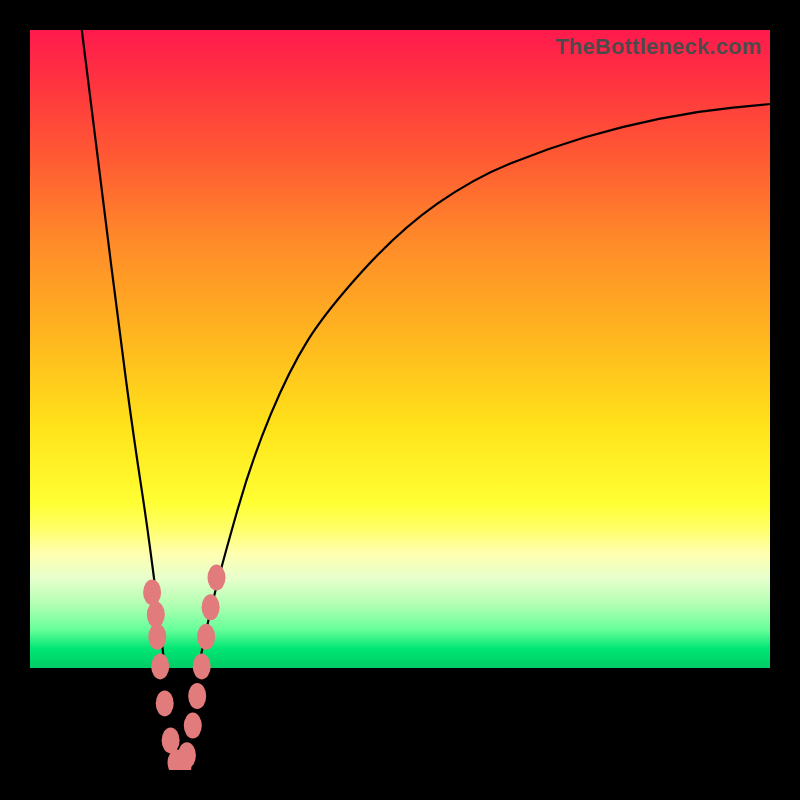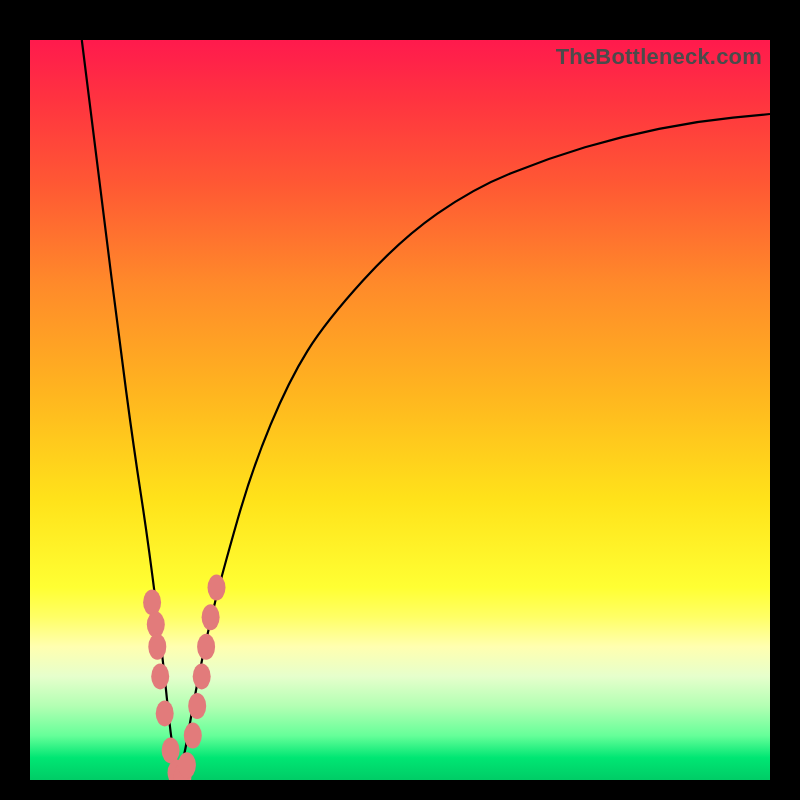--- a/index.html
+++ b/index.html
@@ -12,23 +12,23 @@
   }
   .frame {
     position: relative;
     width: 800px;
     height: 800px;
     background: #000;
   }
   .plot-area {
     position: absolute;
     left: 30px;
-    top: 40px;
+    top: 30px;
     width: 740px;
-    height: 740px;
+    height: 638px;
     background: linear-gradient(
       to bottom,
       #ff1a4d 0%,
       #ff3340 8%,
       #ff5a33 20%,
       #ff8a2a 33%,
       #ffb61f 48%,
       #ffe21a 62%,
       #ffff33 74%,
       #ffff66 78%,

